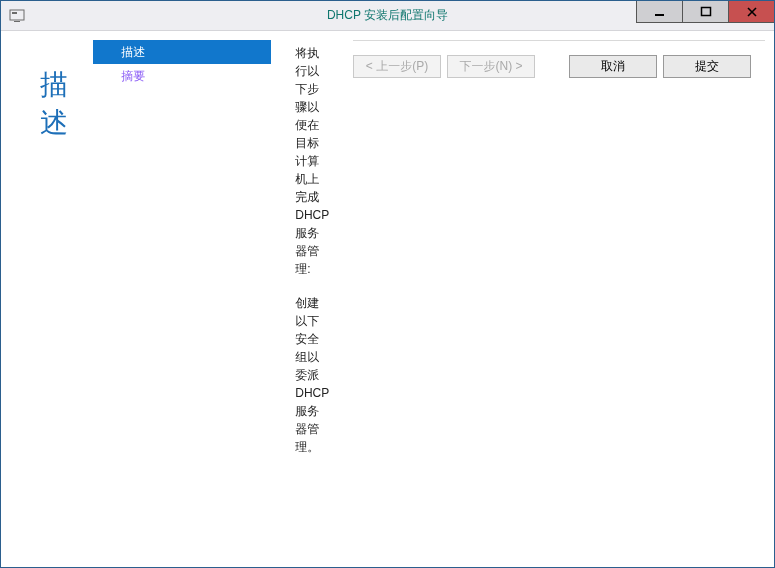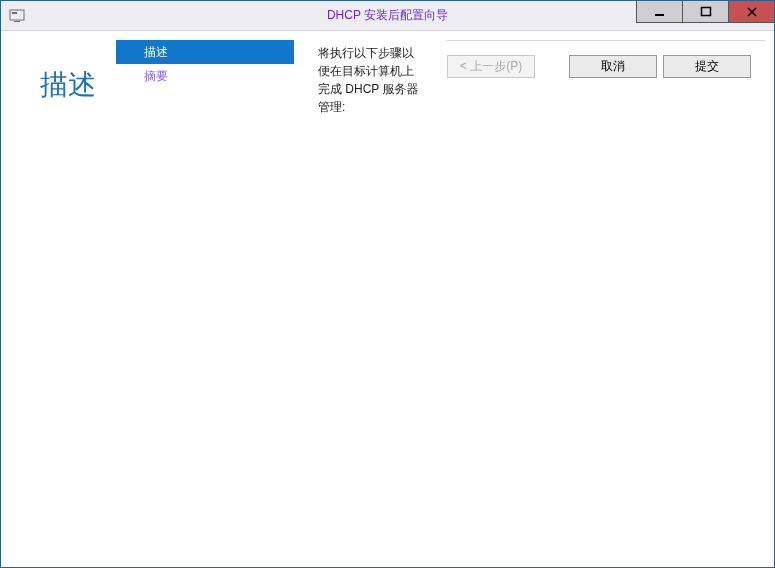--- a/index.html
+++ b/index.html
@@ -33,21 +33,21 @@
       margin-left: 8px;
       display: inline-flex;
       align-items: center;
       justify-content: center;
     }
     .titlebar-text {
       position: absolute;
       left: 50%;
       transform: translateX(-50%);
       font-size: 12px;
-      color: #6d28d9;
+      color: #0f766e;
     }
     .win-controls {
       position: absolute;
       right: 0;
       top: 0;
       display: flex;
       height: 22px;
     }
     .win-btn {
       width: 46px;
@@ -183,24 +183,26 @@
     <div class="page-heading">描述</div>
 
     <div class="body-area">
       <div class="sidebar">
         <div class="sidebar-item active">描述</div>
         <div class="sidebar-item disabled">摘要</div>
       </div>
 
       <div class="main-pane">
         <p>将执行以下步骤以便在目标计算机上完成 DHCP 服务器管理:</p>
+        <p>创建以下安全组以委派 DHCP 服务器管理。</p>
       </div>
     </div>
 
     <div class="footer">
       <button class="btn" disabled="">&lt; 上一步(P)</button>
+      <button class="btn" disabled="">下一步(N) &gt;</button>
       <span class="btn-gap"></span>
       <button class="btn">取消</button>
       <button class="btn">提交</button>
     </div>
   </div>
 
 </div>
 
 </body></html>

